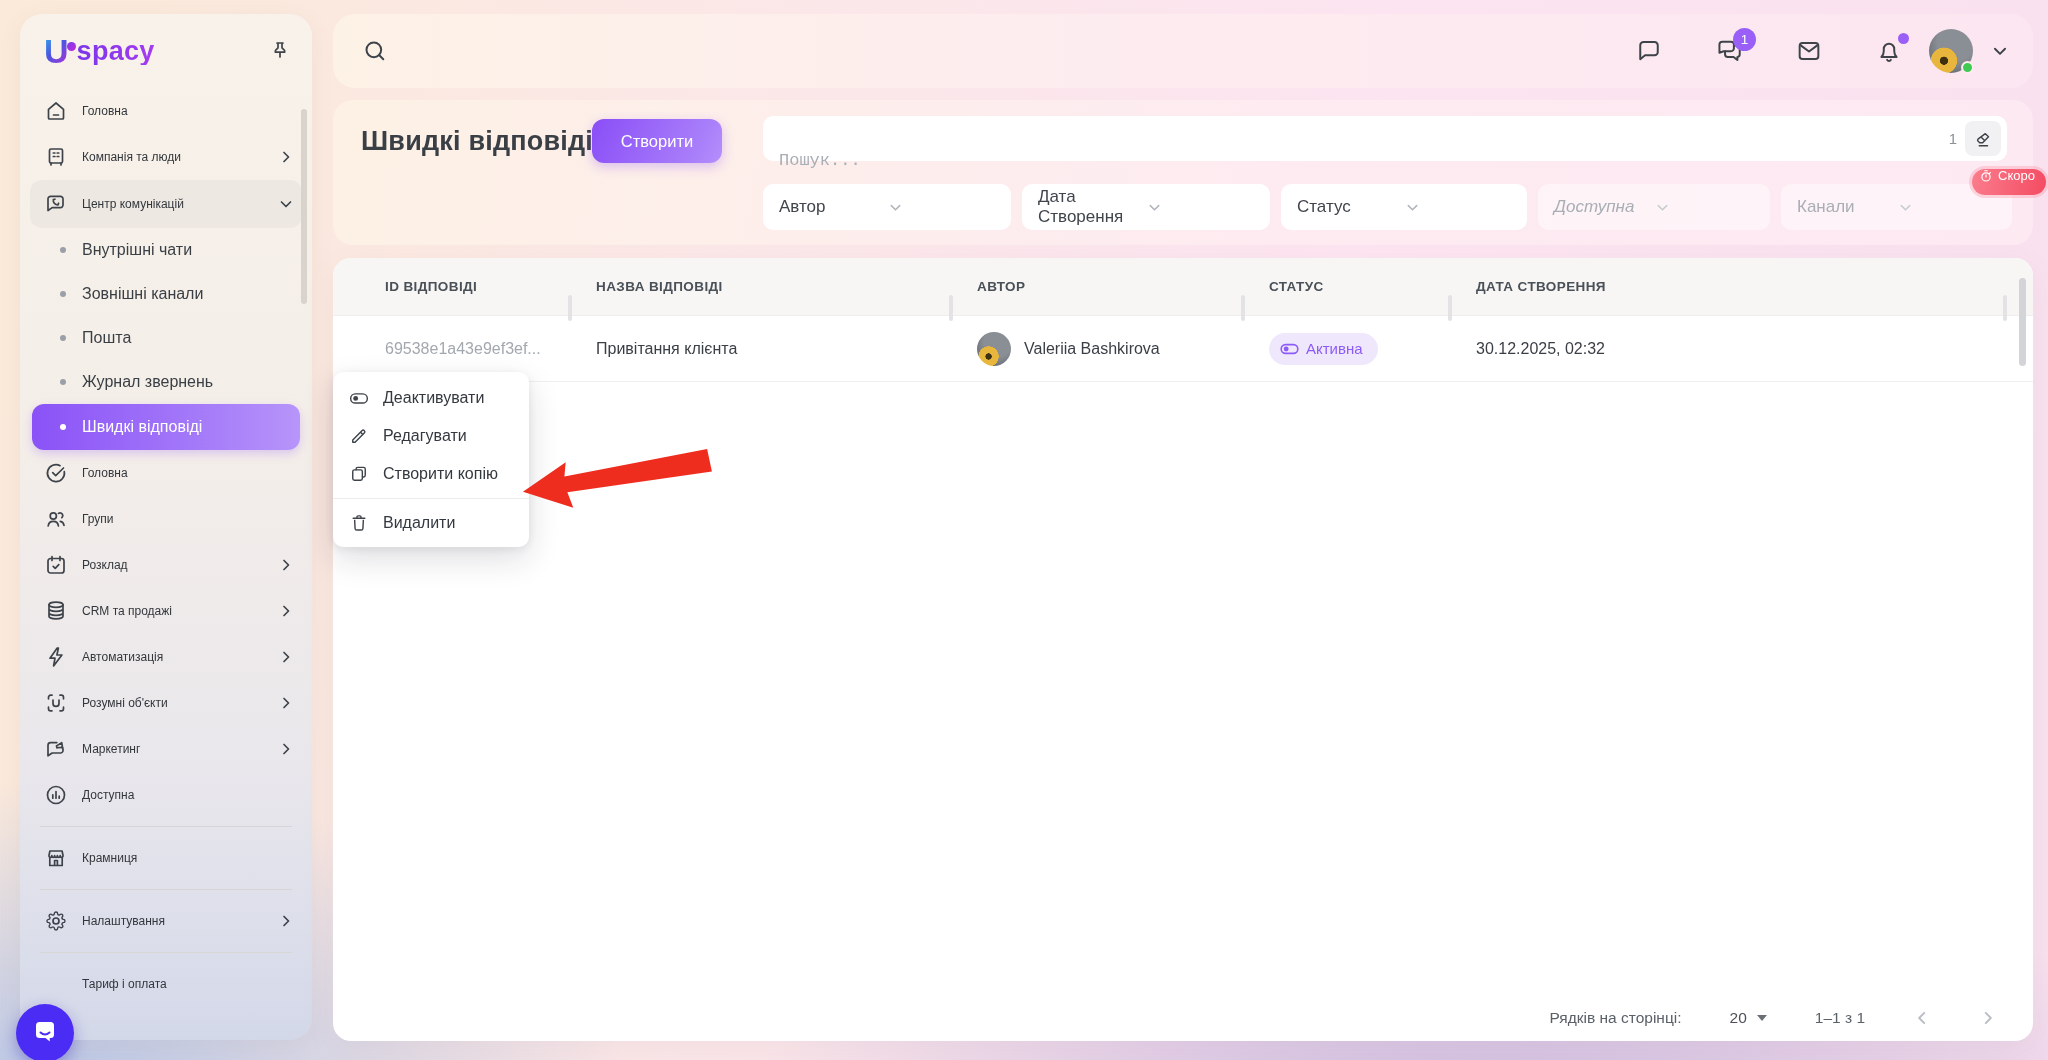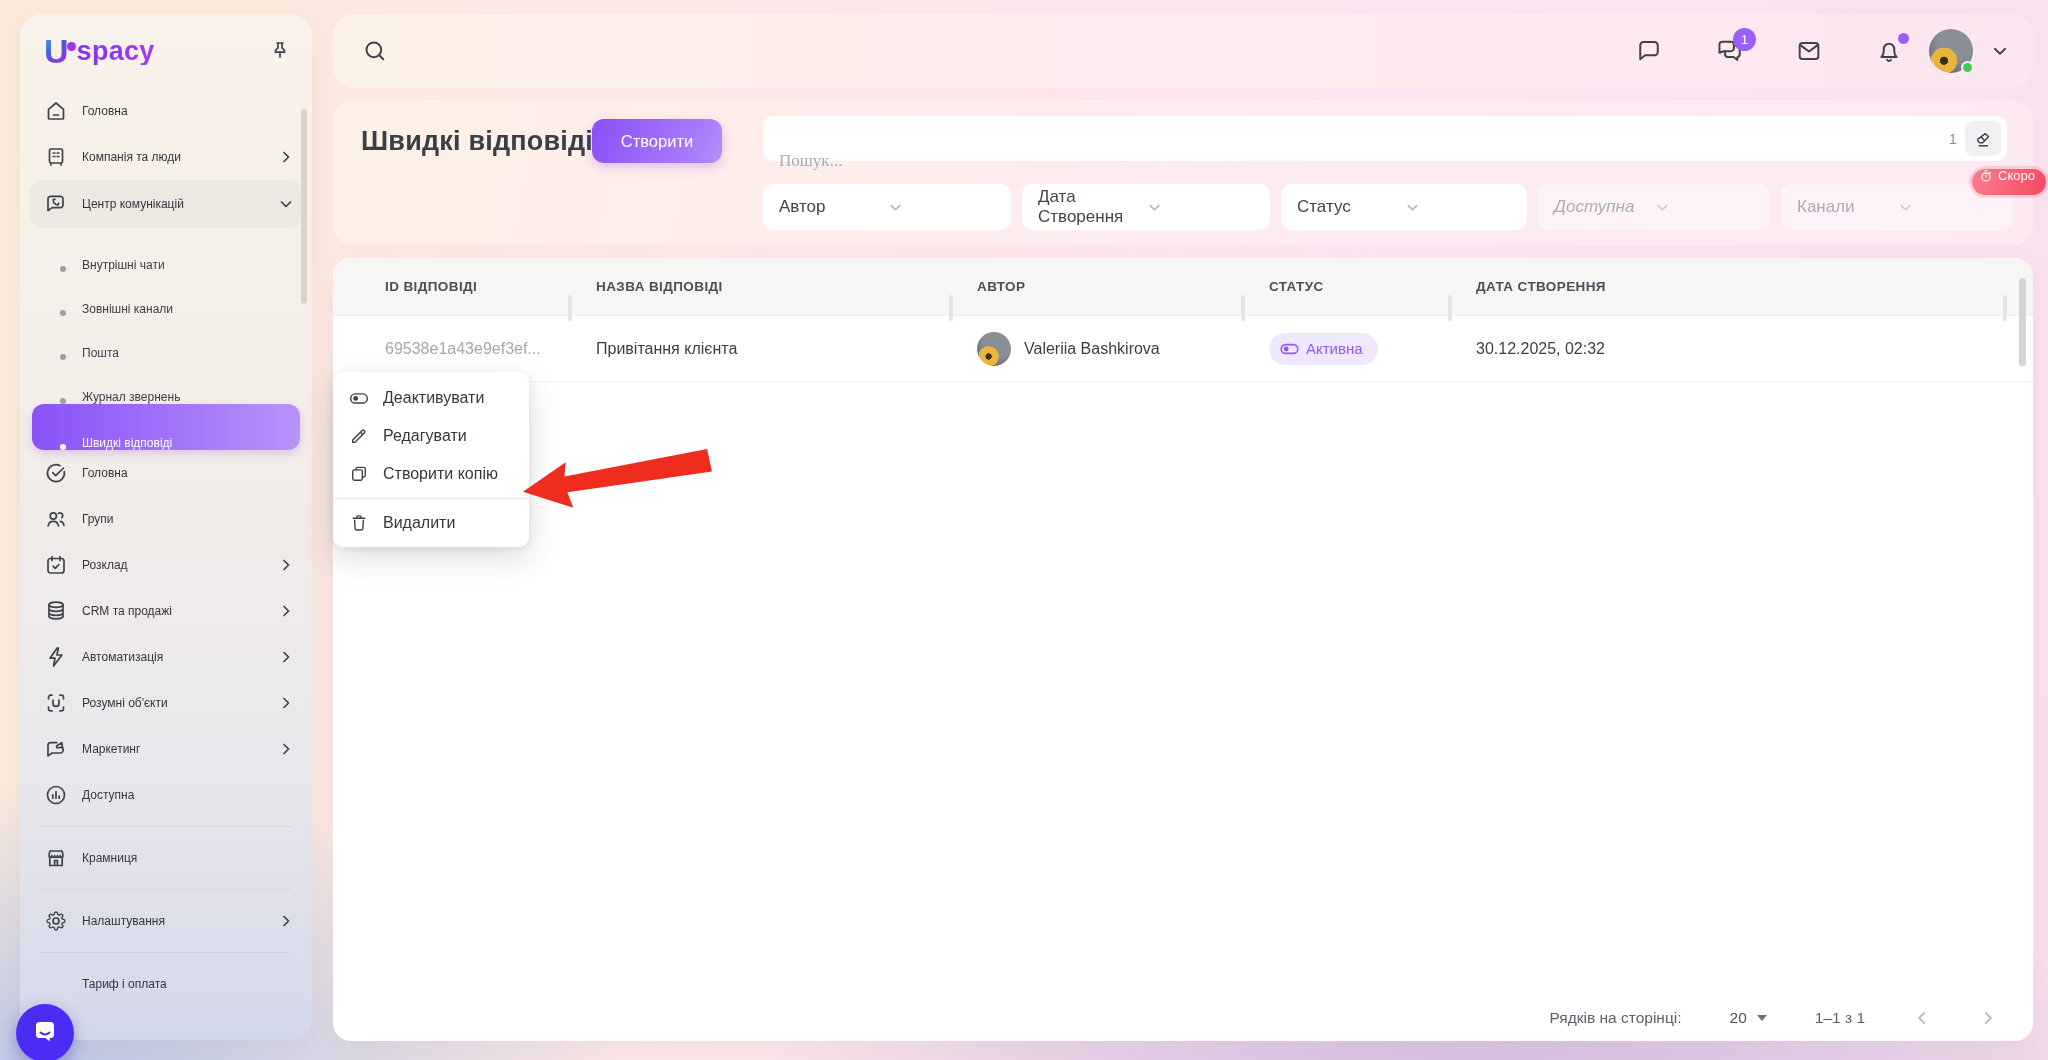--- a/index.html
+++ b/index.html
@@ -41,22 +41,22 @@
     height:46px; display:flex; align-items:center; gap:14px;
     padding:0 18px 0 24px; font-size:12px; color:#33373c; cursor:pointer;
   }
   .nav-item .ic { width:24px; height:24px; flex:0 0 24px; }
   .nav-item .chev { margin-left:auto; }
   .nav-item.group-open {
     margin:0 10px; padding:0 8px 0 14px; height:48px;
     background:#eee8e3; border-radius:12px;
   }
   .sub-item {
-    height:44px; display:flex; align-items:flex-end; gap:16px;
-    padding-left:40px; font-size:12px; color:#3a3f45; cursor:pointer;
+    height:44px; display:flex; align-items:center; gap:16px;
+    padding-left:40px; font-size:16px; color:#3a3f45; cursor:pointer;
   }
   .bullet { width:6px; height:6px; border-radius:50%; background:#9aa0a8; flex:0 0 6px; }
   .sub-item.active {
     margin:0 12px; padding-left:28px; height:46px; border-radius:12px;
     background:linear-gradient(90deg,#8a52f7 0%,#a87ff9 70%,#b795fa 100%);
     color:#ffffff; font-weight:500;
     box-shadow:0 4px 10px rgba(138,82,247,.25);
   }
   .sub-item.active .bullet { background:#ffffff; }
   .side-div { height:1px; background:#d8d5d6; margin:8px 20px; }
@@ -104,21 +104,21 @@
   .create-btn {
     position:absolute; left:259px; top:19px; width:130px; height:44px; border:none; border-radius:12px;
     background:linear-gradient(115deg,#8a4ef7 0%,#a97ffa 80%,#b68ffb 100%);
     color:#fff; font-size:16.5px; font-family:inherit; cursor:pointer;
     box-shadow:0 4px 12px rgba(138,78,247,.3);
   }
   .search-wrap {
     position:absolute; left:430px; top:16px; width:1244px; height:45px; background:#fff; border-radius:10px;
     display:flex; align-items:center; padding:0 6px 0 16px;
   }
-  .search-input { flex:1; border:none; outline:none; font-size:17px; font-family:Liberation Serif, serif; color:#3a3f46; background:transparent;margin-top:44px; }
+  .search-input { flex:1; border:none; outline:none; font-size:17px; font-family:Liberation Mono, monospace; color:#3a3f46; background:transparent;margin-top:44px; }
   .search-input::placeholder { color:#a8aeb6; }
   .search-count { font-size:15px; color:#8b919a; margin-right:8px; }
   .eraser-btn {
     width:36px; height:35px; border:none; border-radius:8px; background:#f1f0f2;
     display:flex; align-items:center; justify-content:center; cursor:pointer;
   }
   .filters { position:absolute; left:430px; top:84px; display:flex; gap:11px; }
   .filter {
     height:46px; background:#fff; border-radius:10px; display:flex; align-items:center;
     padding:0 14px 0 16px; font-size:17px; color:#40454c; cursor:pointer;

